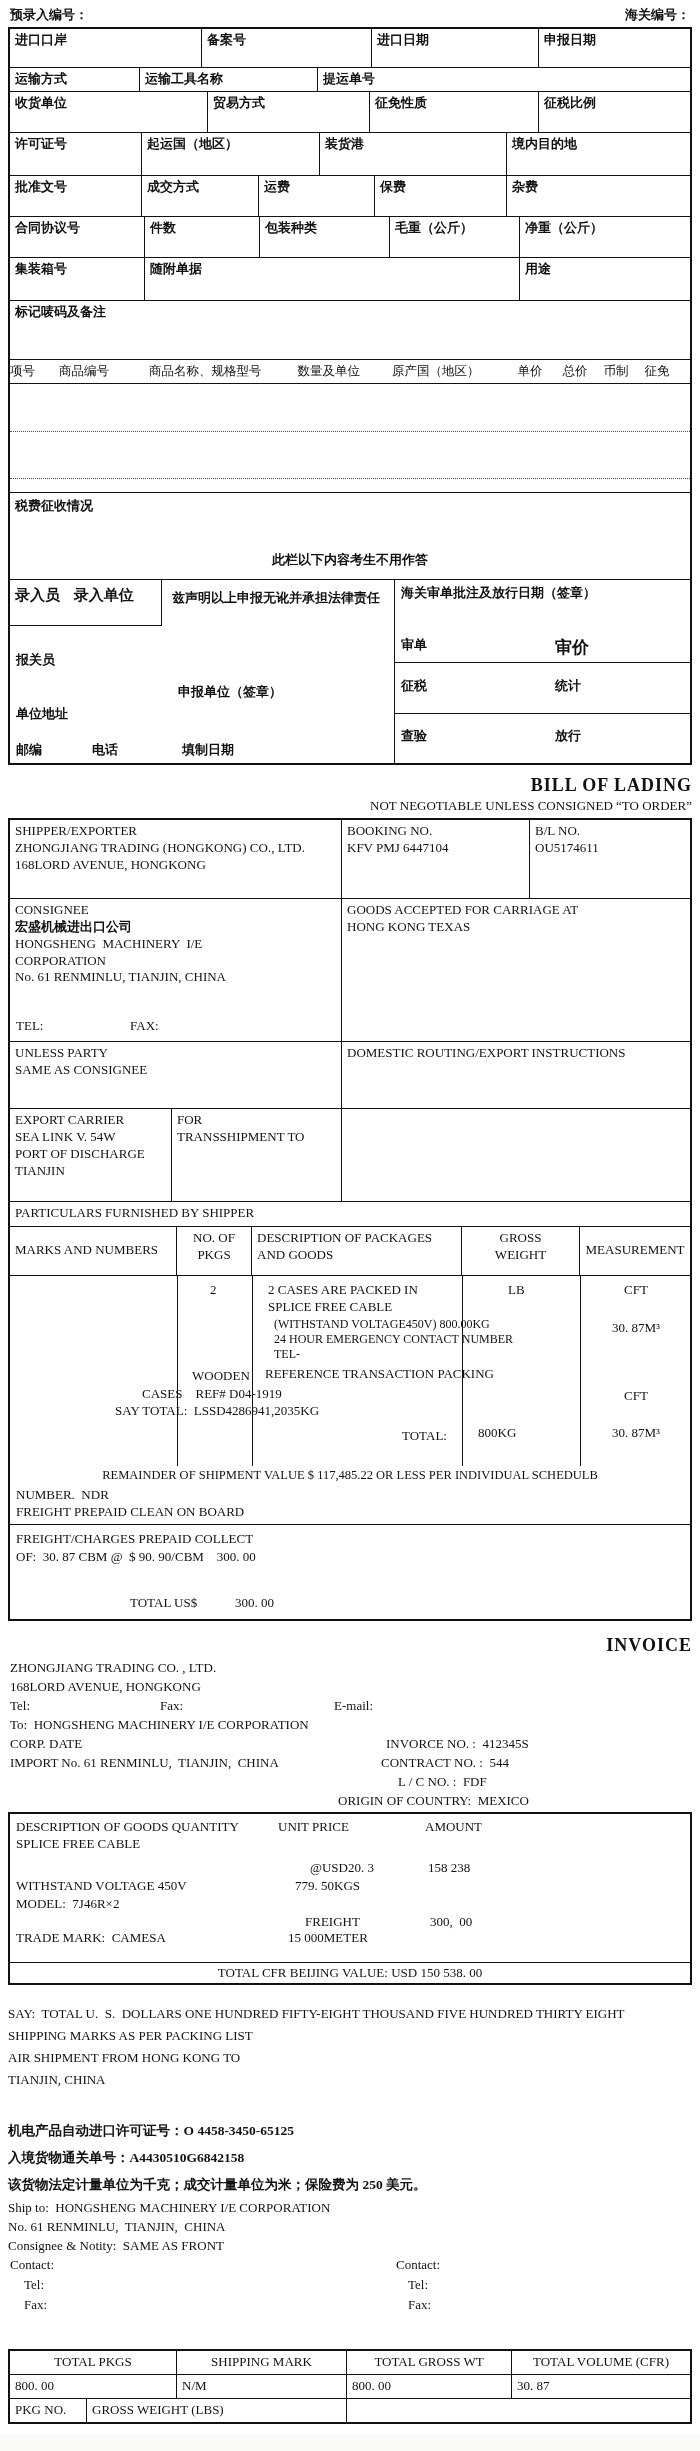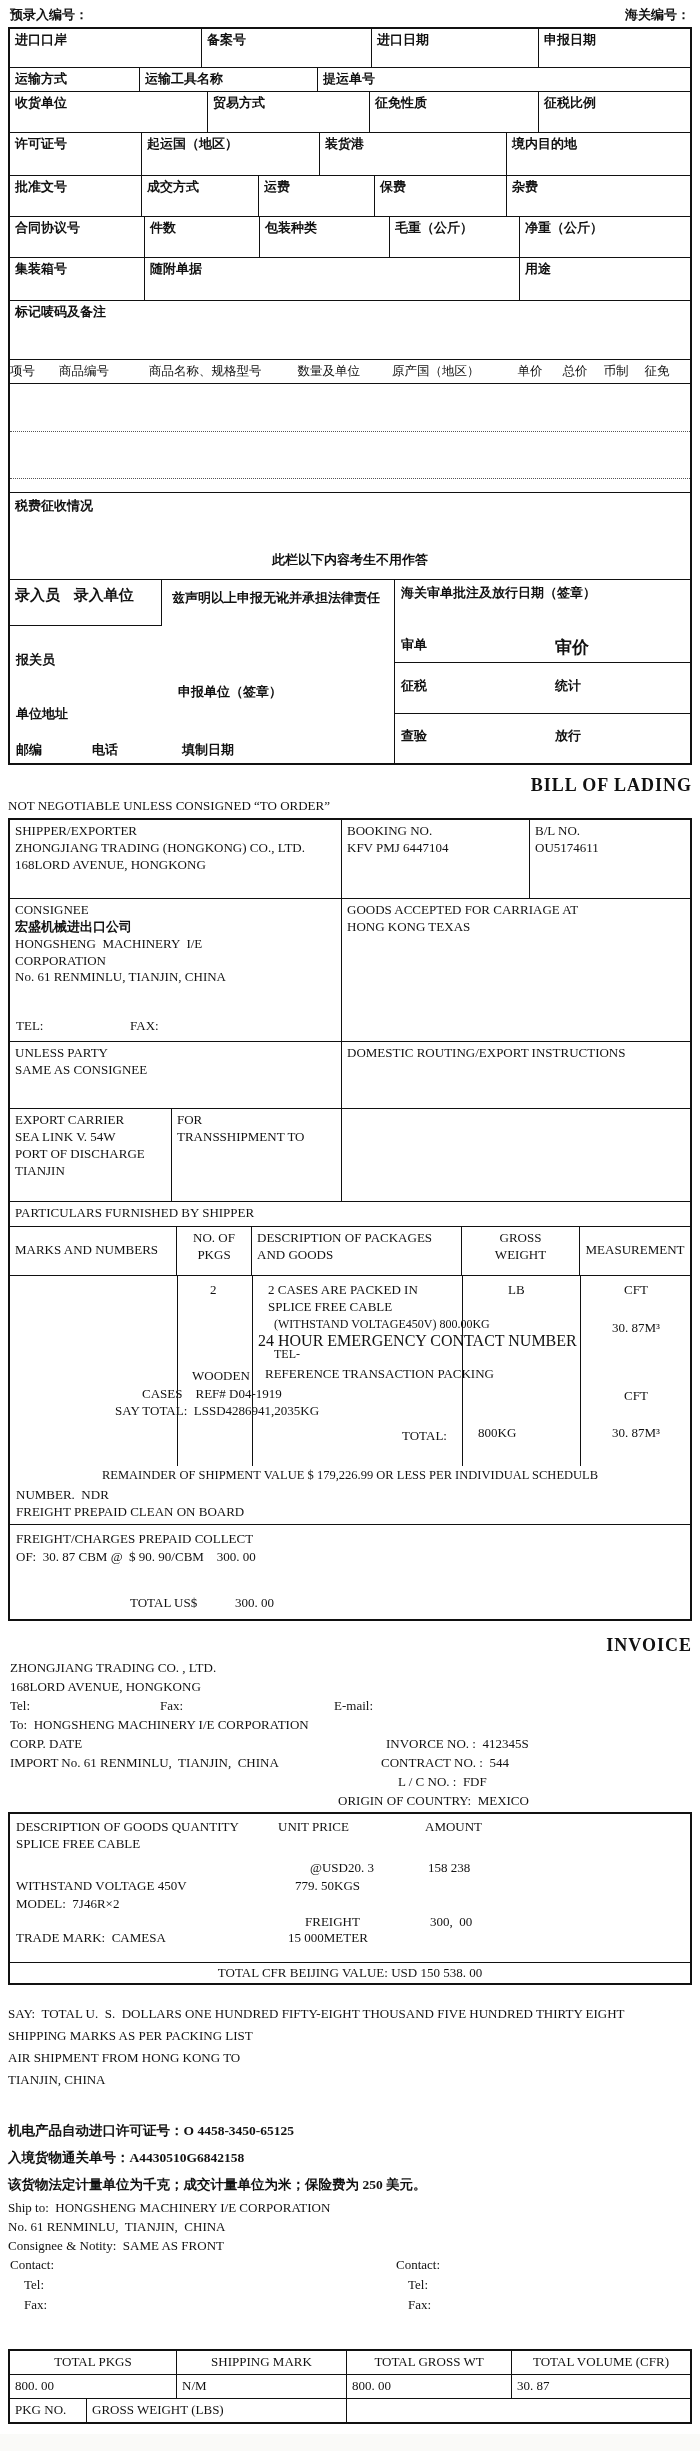--- a/index.html
+++ b/index.html
@@ -12,21 +12,21 @@
   .c{border-right:1px solid #111;padding:3px 5px;box-sizing:border-box;font-size:13px;line-height:1.3;}
   .c:last-child{border-right:none;}
   .abs{position:absolute;white-space:pre;}
   .pre{white-space:pre-wrap;}
   .customs .c{font-weight:bold;}
   .hdr-line{display:flex;justify-content:space-between;font-size:13px;font-weight:bold;padding:2px 2px 3px 2px;}
   .items-head{display:flex;border-bottom:1px solid #111;padding:3px 0;font-size:12.5px;font-weight:normal;}
   .items-head span{white-space:nowrap;}
   .dotted{border-bottom:1.5px dotted #555;}
   .doc-title{text-align:right;font-weight:bold;font-size:18px;letter-spacing:1px;margin:10px 0 2px 0;}
-  .doc-sub{text-align:left;font-size:13px;margin-bottom:4px;}
+  .doc-sub{text-align:right;font-size:13px;margin-bottom:4px;}
   .bl .c{font-size:13px;}
   .lbl{font-size:13px;}
   .inv-line{font-size:13px;line-height:19px;white-space:pre;}
   .cnline{font-size:13.5px;line-height:27px;font-weight:bold;white-space:pre;}
   .center{text-align:center;}
   .vline{position:absolute;top:0;bottom:0;width:1px;background:#111;}
 </style>
 </head>
 <body>
 
@@ -199,36 +199,36 @@
       </div>
       <div style="position:relative;height:190px">
         <div class="vline" style="left:167px"></div>
         <div class="vline" style="left:242px"></div>
         <div class="vline" style="left:452px"></div>
         <div class="vline" style="left:570px"></div>
         <span class="abs lbl" style="left:200px;top:6px">2</span>
         <span class="abs lbl" style="left:258px;top:6px">2 CASES ARE PACKED IN</span>
         <span class="abs lbl" style="left:258px;top:23px">SPLICE FREE CABLE</span>
         <span class="abs" style="left:264px;top:41px;font-size:12px">(WITHSTAND VOLTAGE450V) 800.00KG</span>
-        <span class="abs" style="left:248px;top:56px;font-size:16px">24 HOUR EMERGENCY CONTACT NUMBER</span>
+        <span class="abs" style="left:264px;top:56px;font-size:12px">24 HOUR EMERGENCY CONTACT NUMBER</span>
         <span class="abs" style="left:264px;top:71px;font-size:12px">TEL-</span>
         <span class="abs lbl" style="left:498px;top:6px">LB</span>
         <span class="abs lbl" style="left:614px;top:6px">CFT</span>
         <span class="abs lbl" style="left:602px;top:44px">30. 87M³</span>
         <span class="abs lbl" style="left:182px;top:92px">WOODEN</span>
         <span class="abs lbl" style="left:255px;top:90px">REFERENCE TRANSACTION PACKING</span>
         <span class="abs lbl" style="left:132px;top:110px">CASES    REF# D04-1919</span>
         <span class="abs lbl" style="left:105px;top:127px">SAY TOTAL:  LSSD4286941,2035KG</span>
         <span class="abs lbl" style="left:614px;top:112px">CFT</span>
         <span class="abs lbl" style="left:392px;top:152px">TOTAL:</span>
         <span class="abs lbl" style="left:468px;top:149px">800KG</span>
         <span class="abs lbl" style="left:602px;top:149px">30. 87M³</span>
       </div>
       <div style="position:relative;height:58px;border-bottom:1px solid #111">
-        <div class="center" style="font-size:12.5px;padding-top:2px">REMAINDER OF SHIPMENT VALUE $ 179,226.99 OR LESS PER INDIVIDUAL SCHEDULB</div>
+        <div class="center" style="font-size:12.5px;padding-top:2px">REMAINDER OF SHIPMENT VALUE $ 117,485.22 OR LESS PER INDIVIDUAL SCHEDULB</div>
         <span class="abs lbl" style="left:6px;top:21px">NUMBER.  NDR</span>
         <span class="abs lbl" style="left:6px;top:38px">FREIGHT PREPAID CLEAN ON BOARD</span>
       </div>
       <div style="position:relative;height:94px">
         <span class="abs lbl" style="left:6px;top:6px">FREIGHT/CHARGES PREPAID COLLECT</span>
         <span class="abs lbl" style="left:6px;top:24px">OF:  30. 87 CBM @  $ 90. 90/CBM    300. 00</span>
         <span class="abs lbl" style="left:120px;top:70px">TOTAL US$</span>
         <span class="abs lbl" style="left:225px;top:70px">300. 00</span>
       </div>
     </div>

